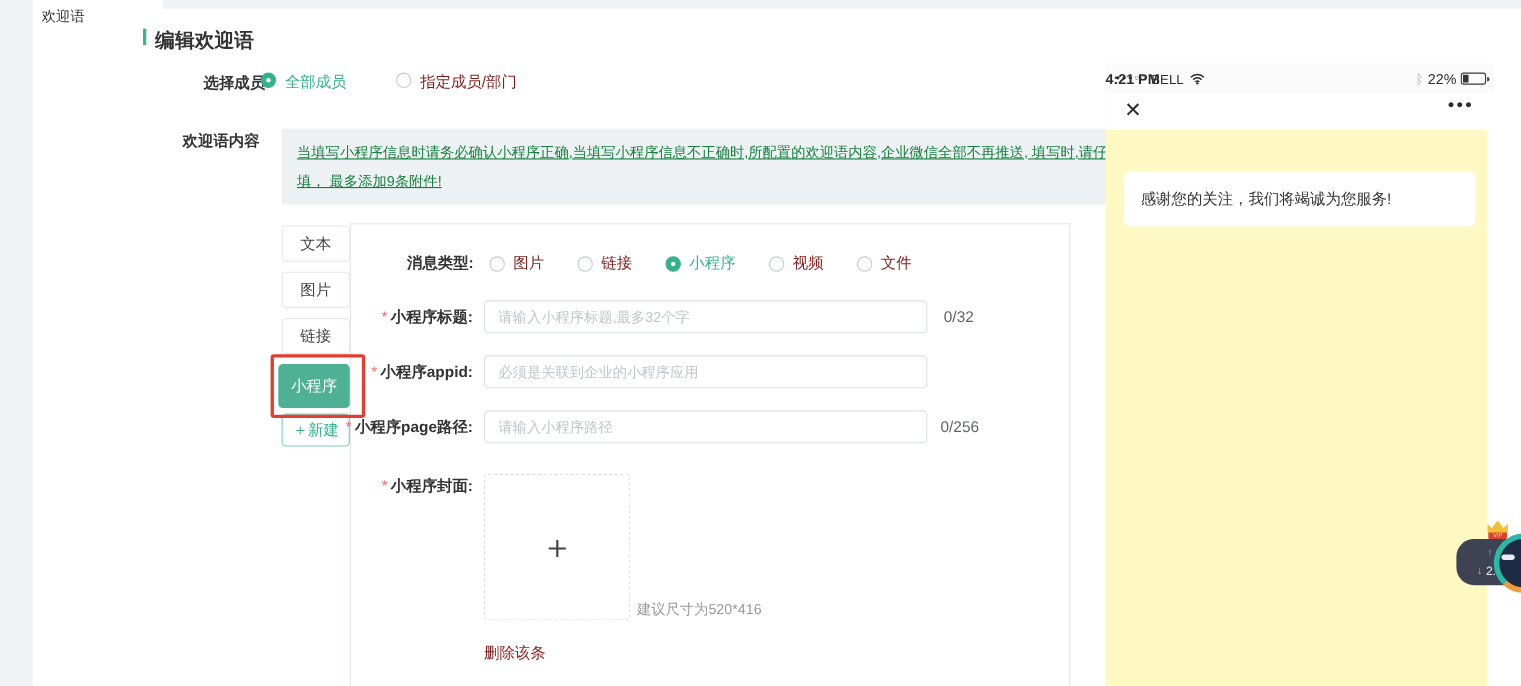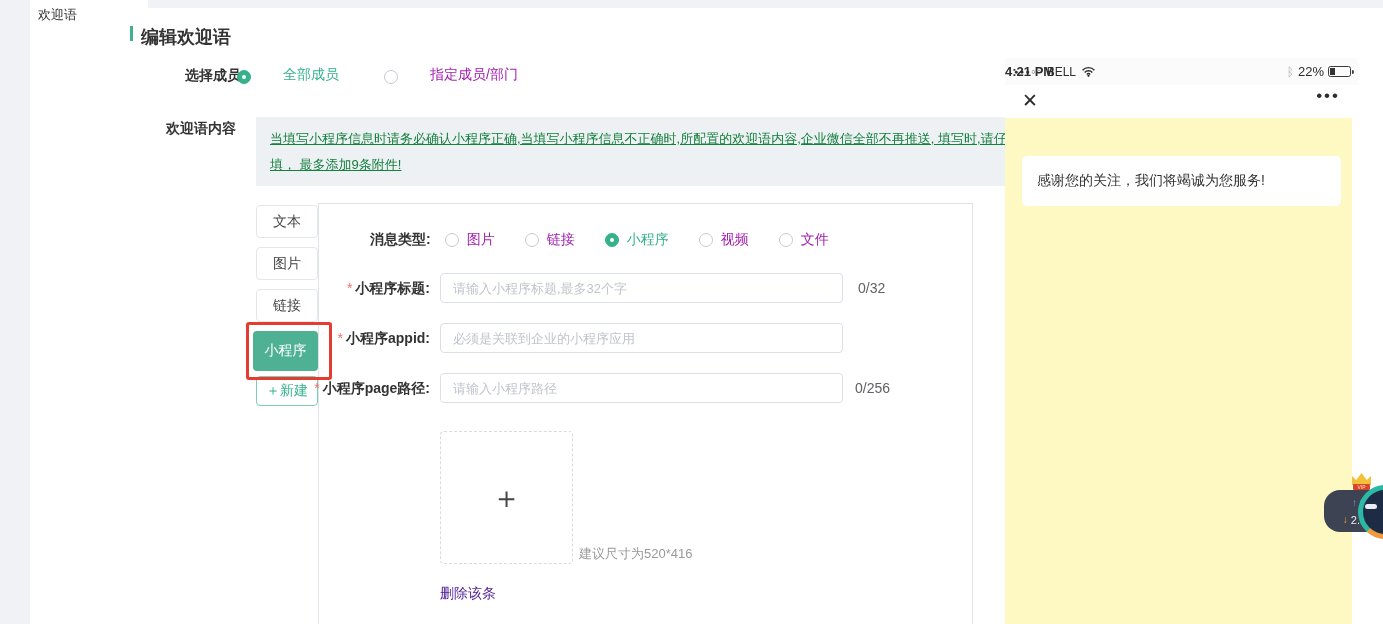--- a/index.html
+++ b/index.html
@@ -15,25 +15,25 @@
 
   .heading-bar { position:absolute; left:130px; top:26px; width:3px; height:15px; background:#3cb38c; }
   .heading { position:absolute; left:141px; top:25px; font-size:18px; font-weight:bold; color:#333; }
 
   .form-label { position:absolute; font-size:14px; font-weight:bold; color:#333; }
 
   
   .radio { display:inline-block; width:14px; height:14px; border-radius:50%; border:1px solid #c6cad1; background:#fff; vertical-align:-2px; }
   .radio.on { border-color:#35b18c; background:#35b18c; position:relative; }
   .radio.on::after { content:""; position:absolute; left:4px; top:4px; width:4px; height:4px; border-radius:50%; background:#fff; }
-  .radio-label { font-size:14px; color:#a21caf; margin-left:8px; }
+  .radio-label { font-size:14px; color:#7f1d1d; margin-left:8px; }
   .radio-label.on { color:#35b18c; }
 
   .member-row { position:absolute; left:237px; top:66px; display:flex; align-items:center; }
-  .member-opt { display:flex; align-items:flex-end; margin-right:45px;gap:24px; }
+  .member-opt { display:flex; align-items:flex-start; margin-right:45px; }
 
   
   .notice { position:absolute; left:256px; top:117px; width:844px; height:69px; background:#eef1f4;
             color:#15803d; font-size:13px; line-height:26px; padding:9px 14px;text-decoration:underline; }
 
   
   .attach-panel { position:absolute; left:318px; top:203px; width:655px; height:430px; border:1px solid #e0e4e9; background:#fff; }
 
   .tab { position:absolute; left:256px; width:62px; height:33px; background:#fff; border:1px solid #e3e6ea; border-radius:4px;
          font-size:14px; color:#444; display:flex; align-items:center; justify-content:center; cursor:pointer; }
@@ -50,21 +50,21 @@
   .field-label .req { color:#f56c6c; font-weight:normal; margin-right:3px; }
   .tinput { position:absolute; left:440px; width:403px; height:30px; border:1px solid #dcdfe6; border-radius:4px;
             font-size:13px; color:#a21caf; padding:0 12px; outline:none; background:#fff; font-family:inherit; }
   .tinput::placeholder { color:#c0c4cc; }
   .counter { position:absolute; font-size:14px; color:#606266; }
 
   .upload-box { position:absolute; left:440px; top:431px; width:133px; height:133px; border:1px dashed #d8dbe0; border-radius:4px;
                 display:flex; align-items:center; justify-content:center; cursor:pointer; background:#fff; }
   .plus-glyph { font-size:30px; font-weight:200; color:#444; line-height:1; }
   .upload-hint { position:absolute; left:579px; top:545px; font-size:13px; color:#999; }
-  .delete-link { position:absolute; left:440px; top:585px; font-size:14px; color:#4c1d95; cursor:pointer; }
+  .delete-link { position:absolute; left:440px; top:585px; font-size:14px; color:#7f1d1d; cursor:pointer; }
 
   
   .phone { position:absolute; left:1005px; top:30px; width:347px; height:594px; background:#fef9c3;margin-top:28px; }
   .statusbar { position:absolute; left:0; top:0; width:353px; height:27px; background:#fbfbfb; display:flex; align-items:center; font-size:13px; color:#2d2d2d; }
   .sig-dots { font-size:7px; letter-spacing:1.5px; margin:0 4px 0 9px; color:#2d2d2d; }
   .carrier { font-size:12px; margin-right:5px; }
   .sb-time { position:absolute; left:0; width:353px; text-align:left; font-size:13px; font-weight:bold; color:#2d2d2d; }
   .sb-right { position:absolute; right:7px; display:flex; align-items:center; }
   .bt-glyph { color:#a9adb3; font-size:12px; margin-right:4px; }
   .batt-pct { font-size:13px; margin-right:4px; }
@@ -176,20 +176,23 @@
     <span class="req">*</span><span>小程序appid:</span>
   </div>
   <input class="tinput" style="top: 323px;" placeholder="必须是关联到企业的小程序应用">
 
   <div class="field-label" style="left:166px; top:380px;">
     <span class="req">*</span><span>小程序page路径:</span>
   </div>
   <input class="tinput" style="top: 373px;" placeholder="请输入小程序路径">
   <div class="counter" style="left:855px; top:380px;">0/256</div>
 
+  <div class="field-label" style="left:166px; top:433px;">
+    <span class="req">*</span><span>小程序封面:</span>
+  </div>
   <div class="upload-box">
     <span class="plus-glyph">＋</span>
   </div>
   <div class="upload-hint">建议尺寸为520*416</div>
 
   <div class="delete-link">删除该条</div>
 
   <div class="phone">
     <div class="statusbar">
       <span class="sig-dots">●●●○○</span>

